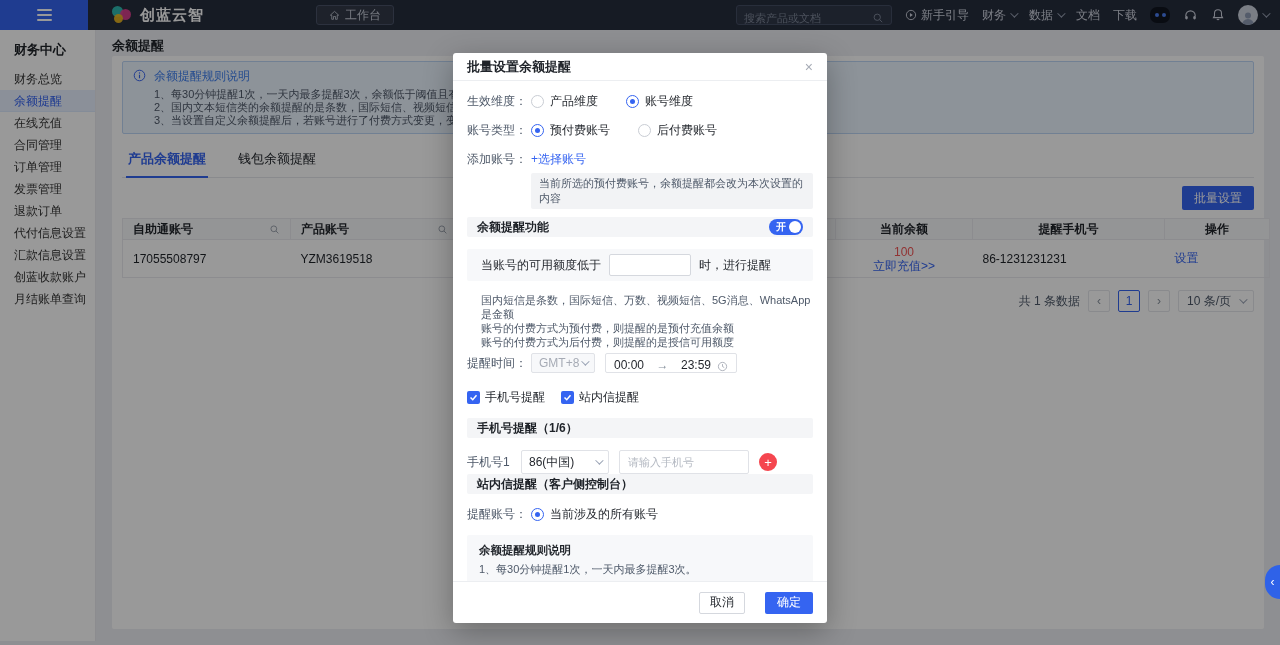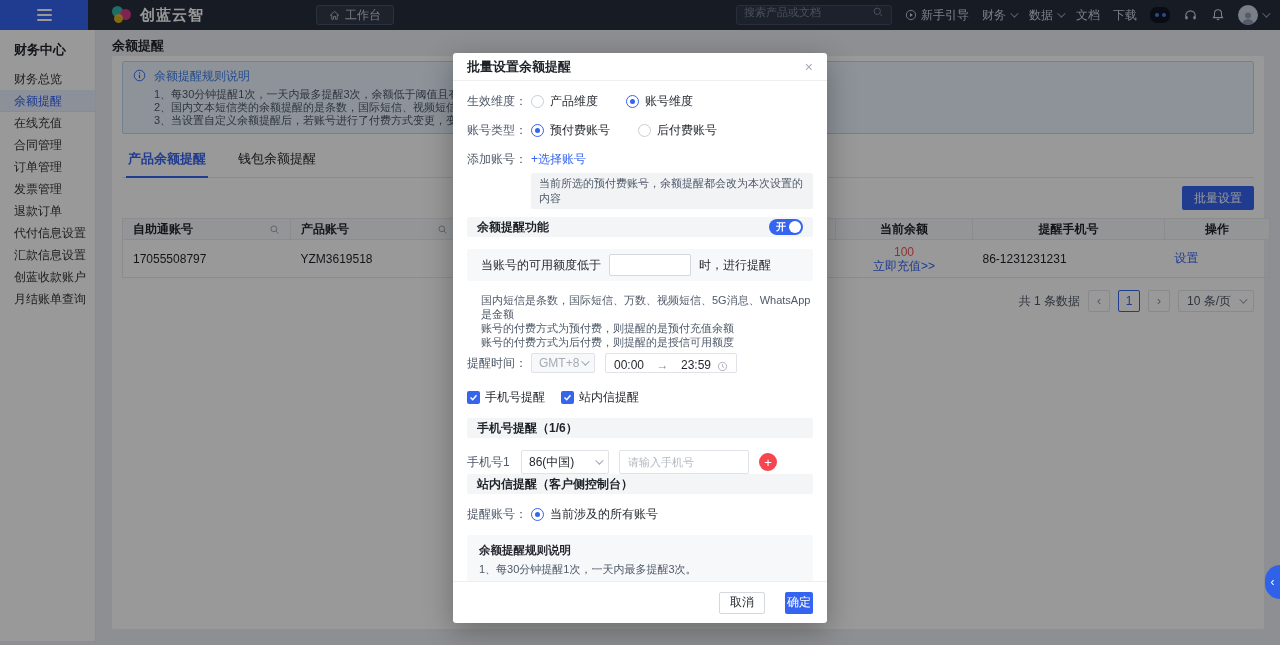--- a/index.html
+++ b/index.html
@@ -11,21 +11,21 @@
   .burger i{width:15px;height:2px;background:#fff;border-radius:1px}
   .logo{display:flex;align-items:center;gap:8px;margin-left:24px}
   .logo-mark{position:relative;width:20px;height:18px}
   .logo-mark b{position:absolute;border-radius:50%;opacity:.92}
   .logo-mark .c1{width:11px;height:11px;background:#2fc3b8;left:0;top:0}
   .logo-mark .c2{width:11px;height:11px;background:#e0408f;left:8px;top:3px}
   .logo-mark .c3{width:9px;height:9px;background:#eeb820;left:2px;top:8px}
   .logo-text{color:#fff;font-weight:bold;font-size:15px;letter-spacing:1px}
   .pill{position:absolute;left:316px;top:5px;height:20px;display:flex;align-items:center;gap:5px;padding:0 12px;border:1px solid #4a5368;border-radius:3px;background:rgba(255,255,255,.06);font-size:12px;color:#c6ccd8;cursor:pointer}
   .tb-right{margin-left:auto;display:flex;align-items:center;gap:13px;padding-right:12px;height:30px}
-  .tb-search{width:156px;height:20px;background:#2f3749;border:1px solid #434d63;border-radius:3px;display:flex;align-items:flex-start;padding:0 7px;gap:6px}
+  .tb-search{width:156px;height:20px;background:#2f3749;border:1px solid #434d63;border-radius:3px;display:flex;align-items:flex-end;padding:0 7px;gap:6px}
   .tb-search input{flex:1;background:transparent;border:none;outline:none;color:#cfd4df;font-size:11px;min-width:0}
   .tb-search input::placeholder{color:#7e8798}
   .tb-item{display:flex;align-items:center;gap:4px;font-size:12px;color:#cfd4df;cursor:pointer;white-space:nowrap}
   .caret{width:6px;height:6px;border-right:1px solid #98a1b3;border-bottom:1px solid #98a1b3;transform:rotate(45deg) translateY(-2px)}
   .robot{width:20px;height:16px;background:#10151f;border-radius:7px;display:flex;align-items:center;justify-content:center;gap:3px}
   .robot i{width:4px;height:4px;border-radius:50%;background:#4a7df0}
   .avatar{width:20px;height:20px;border-radius:50%;background:#ccd2de;display:flex;align-items:flex-end;justify-content:center;overflow:hidden}
   
   .sidebar{position:absolute;left:0;top:30px;bottom:4px;width:96px;background:#fff;border-right:1px solid #e9eaee;z-index:1}
   .sb-title{font-size:13px;font-weight:bold;color:#1f2329;padding:11px 0 9px 14px}
@@ -92,21 +92,21 @@
   .phone-row .m-label{width:54px}
   .sel-country{width:88px;height:24px}
   .phone-input{width:130px;height:24px;border:1px solid #e0e2e7;border-radius:2px;margin-left:10px;outline:none;padding:0 8px;font-size:11px}
   .phone-input::placeholder{color:#b4b9c2}
   .plus-btn{width:18px;height:18px;border-radius:50%;background:#f5464f;color:#fff;display:flex;align-items:center;justify-content:center;margin-left:10px;font-size:13px;cursor:pointer}
   .rules{background:#f7f8fa;border-radius:2px;padding:8px 12px}
   .rules-title{font-weight:bold;font-size:11.5px;margin-bottom:5px}
   .rules div.rl{color:#4e5969;font-size:11px;line-height:12.5px}
   .m-foot{height:42px;border-top:1px solid #eceef1;display:flex;align-items:center;justify-content:flex-end;gap:20px;padding:0 14px}
   .btn-cancel{height:22px;padding:0 10px;border:1px solid #d5d8de;background:#fff;border-radius:2px;font-size:12px;color:#1f2329;cursor:pointer}
-  .btn-ok{height:22px;padding:0 2px;border:none;background:#3564f1;border-radius:2px;font-size:12px;color:#fff;cursor:pointer}
+  .btn-ok{height:22px;padding:0 12px;border:none;background:#3564f1;border-radius:2px;font-size:12px;color:#fff;cursor:pointer}
   svg{display:block}
 </style>
 </head>
 <body>
 
 <header class="topbar">
   <div class="burger">
       <i></i>
       <i></i>
       <i></i>

